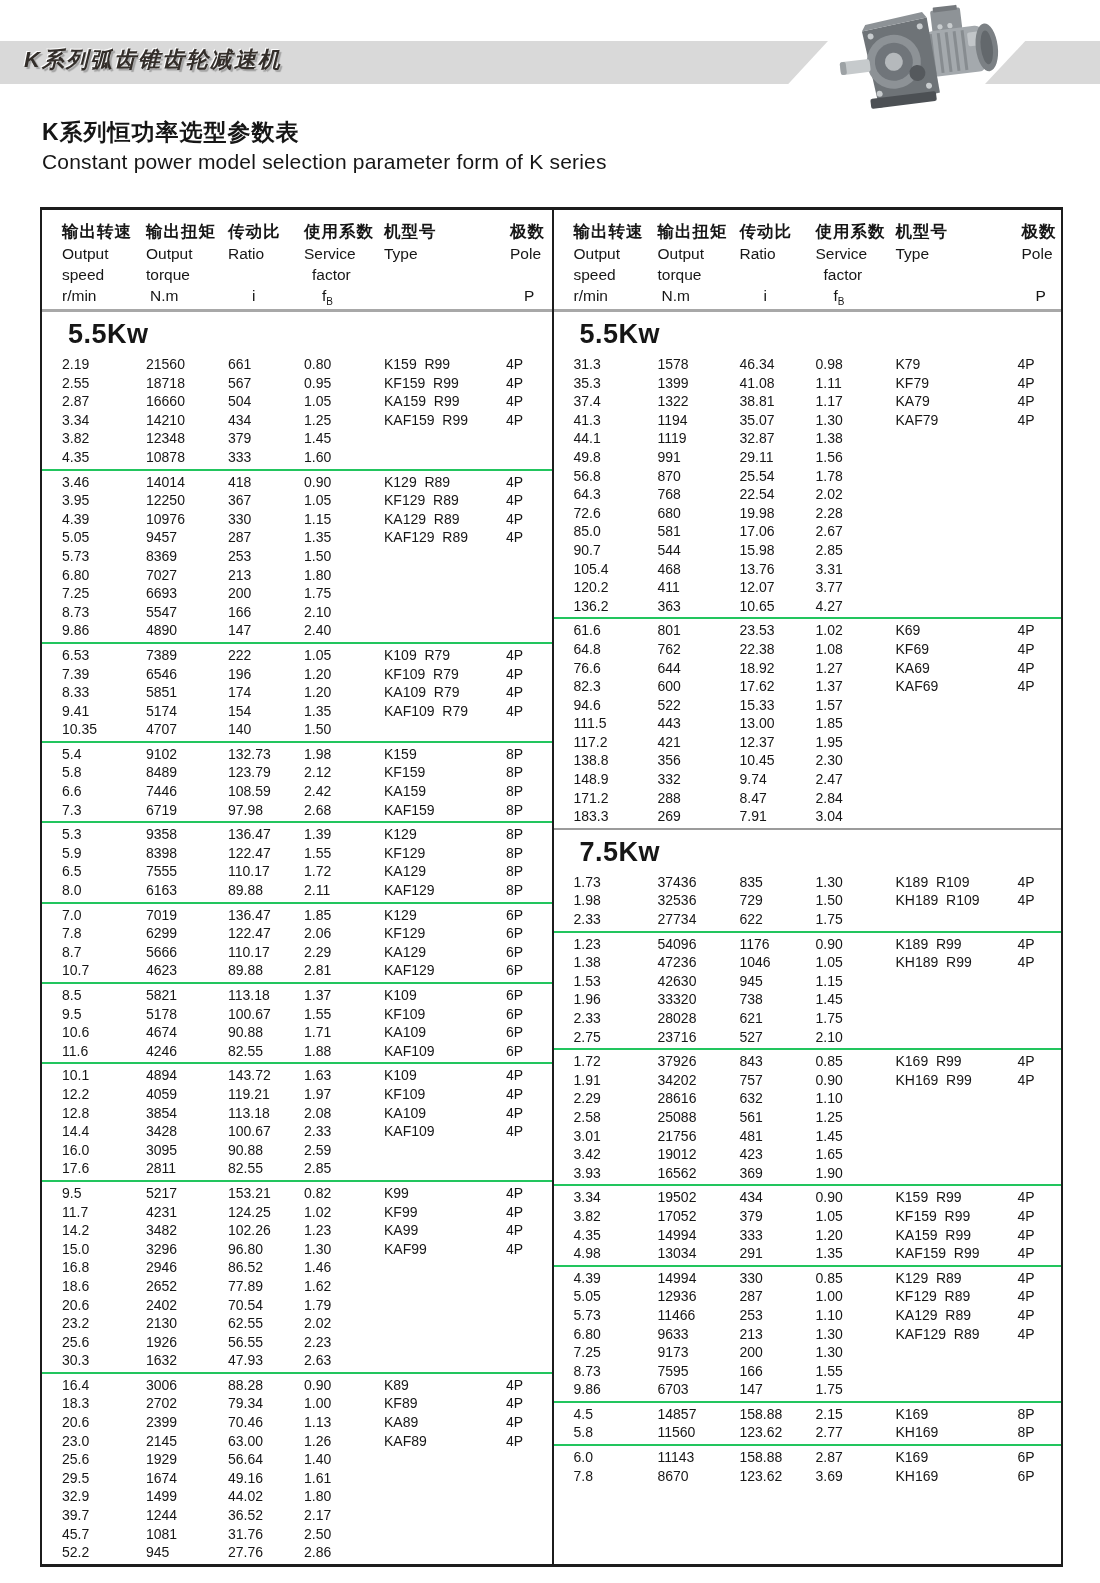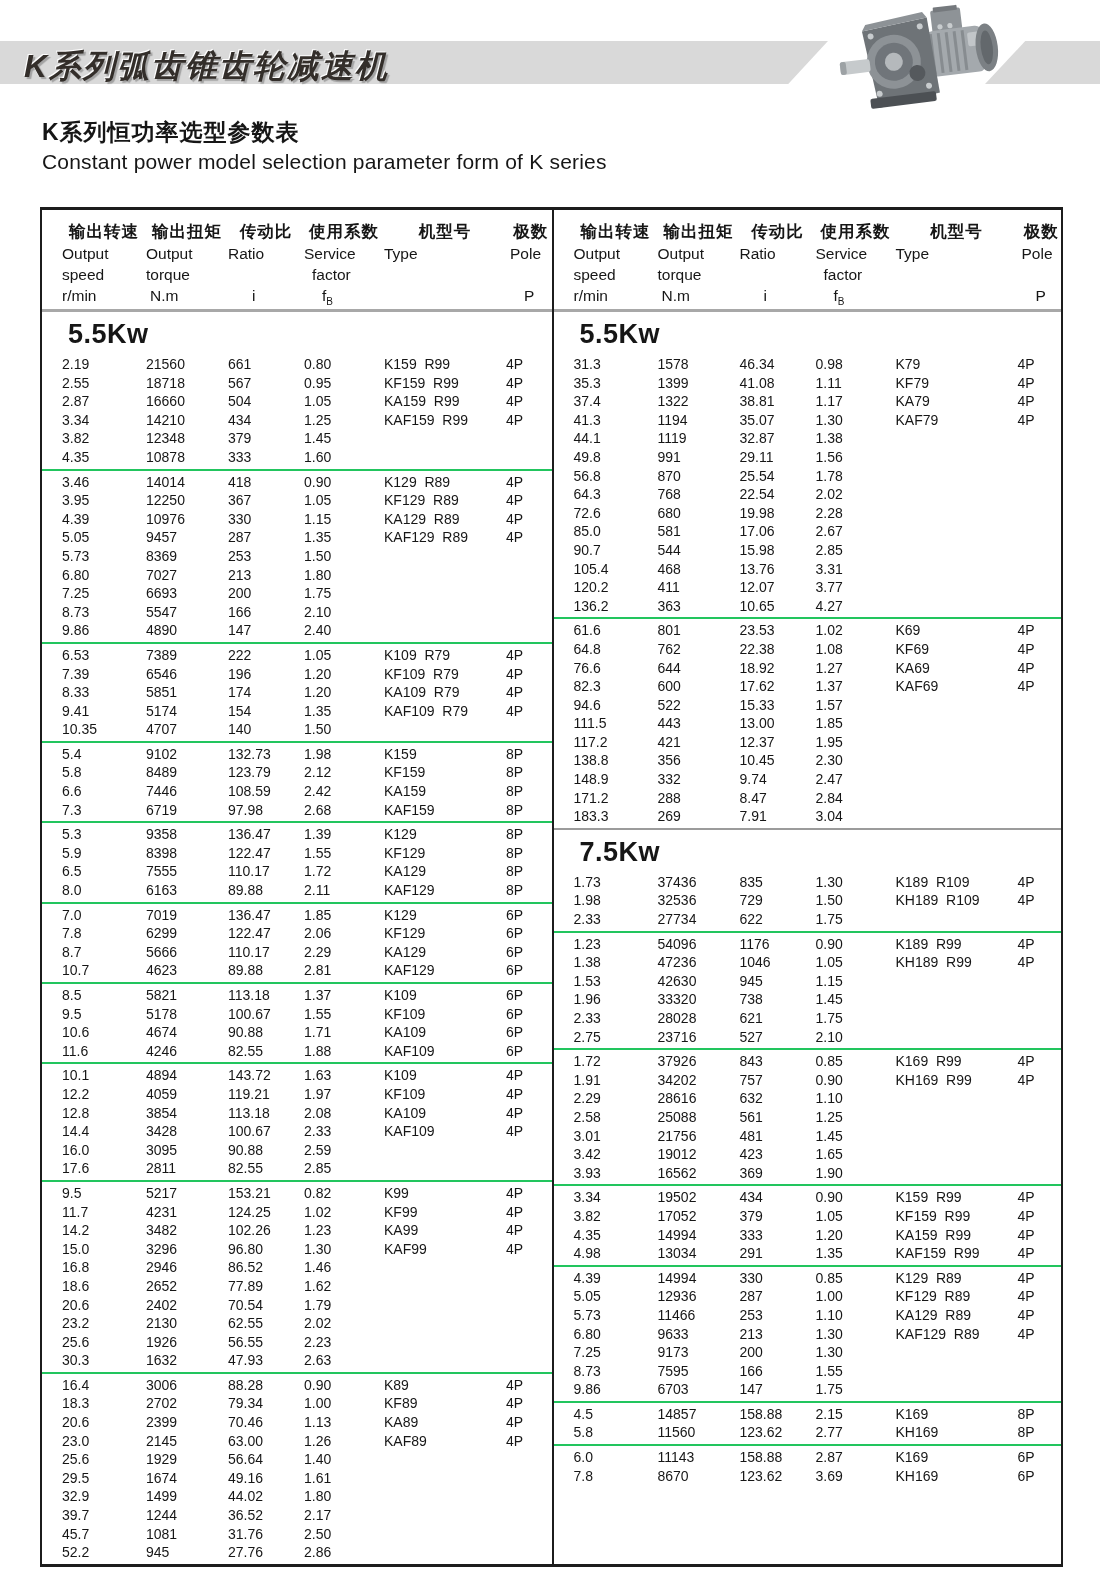--- a/index.html
+++ b/index.html
@@ -10,21 +10,21 @@
   
   .stripe-left {
     position:absolute; top:41px; left:0; width:828px; height:43px;
     background:#d9d9d9; clip-path:polygon(0 0,100% 0,95.2% 100%,0 100%);
   }
   .stripe-right {
     position:absolute; top:41px; left:985px; width:115px; height:43px;
     background:#d9d9d9; clip-path:polygon(35% 0,100% 0,100% 100%,0 100%);
   }
   .banner-title {
-    position:absolute; top:45px; left:24px; font-size:32px; font-weight:bold;
+    position:absolute; top:45px; left:24px; font-size:22px; font-weight:bold;
     font-style:italic; letter-spacing:2px; color:#332e2a; white-space:nowrap;
     text-shadow:-1px -1px 0 rgba(255,255,255,.95), 2px 2px 1px rgba(0,0,0,.25);
   }
   .machine { position:absolute; top:2px; left:836px; }
   
   .title-cn { position:absolute; top:117px; left:42px; font-size:23px; font-weight:bold; letter-spacing:1px; }
   .title-en { position:absolute; top:150px; left:42px; font-size:21px; letter-spacing:.2px; }
   
   .big-table {
     position:absolute; top:207px; left:40px; width:1023px; min-height:1360px;
@@ -32,21 +32,21 @@
     display:flex; align-items:stretch; background:#fff;
   }
   .half { width:50%; }
   .half.right { border-left:2px solid #1c1c1c; }
   
   .col-header {
     display:grid; grid-template-columns:84px 82px 76px 80px 122px 1fr;
     padding:9px 0 0 20px; height:102px; border-bottom:3px solid #a8a8a8;
   }
   .hl  { height:21px; line-height:21px; font-size:15.5px; white-space:nowrap; }
-  .hl.cn { height:24px; line-height:24px; font-size:16.5px; font-weight:bold; letter-spacing:1px;text-align:center; }
+  .hl.cn { height:24px; line-height:24px; font-size:16.5px; font-weight:bold; letter-spacing:1px; }
   .hc sub { font-size:10px; }
   .hc-2 .hl.unit { padding-left:4px; }
   .hc-3 .hl.unit { padding-left:24px; }
   .hc-4 .hl.en2  { padding-left:8px; }
   .hc-4 .hl.unit { padding-left:18px; }
   .hc-6 { padding-left:4px; }
   .hc-6 .hl.unit { padding-left:14px; }
   
   .section + .section { border-top:2px solid #9b9b9b; }
   .section-title { font-size:27px; font-weight:bold; letter-spacing:.5px; height:41px; line-height:44px; padding-left:26px; }

